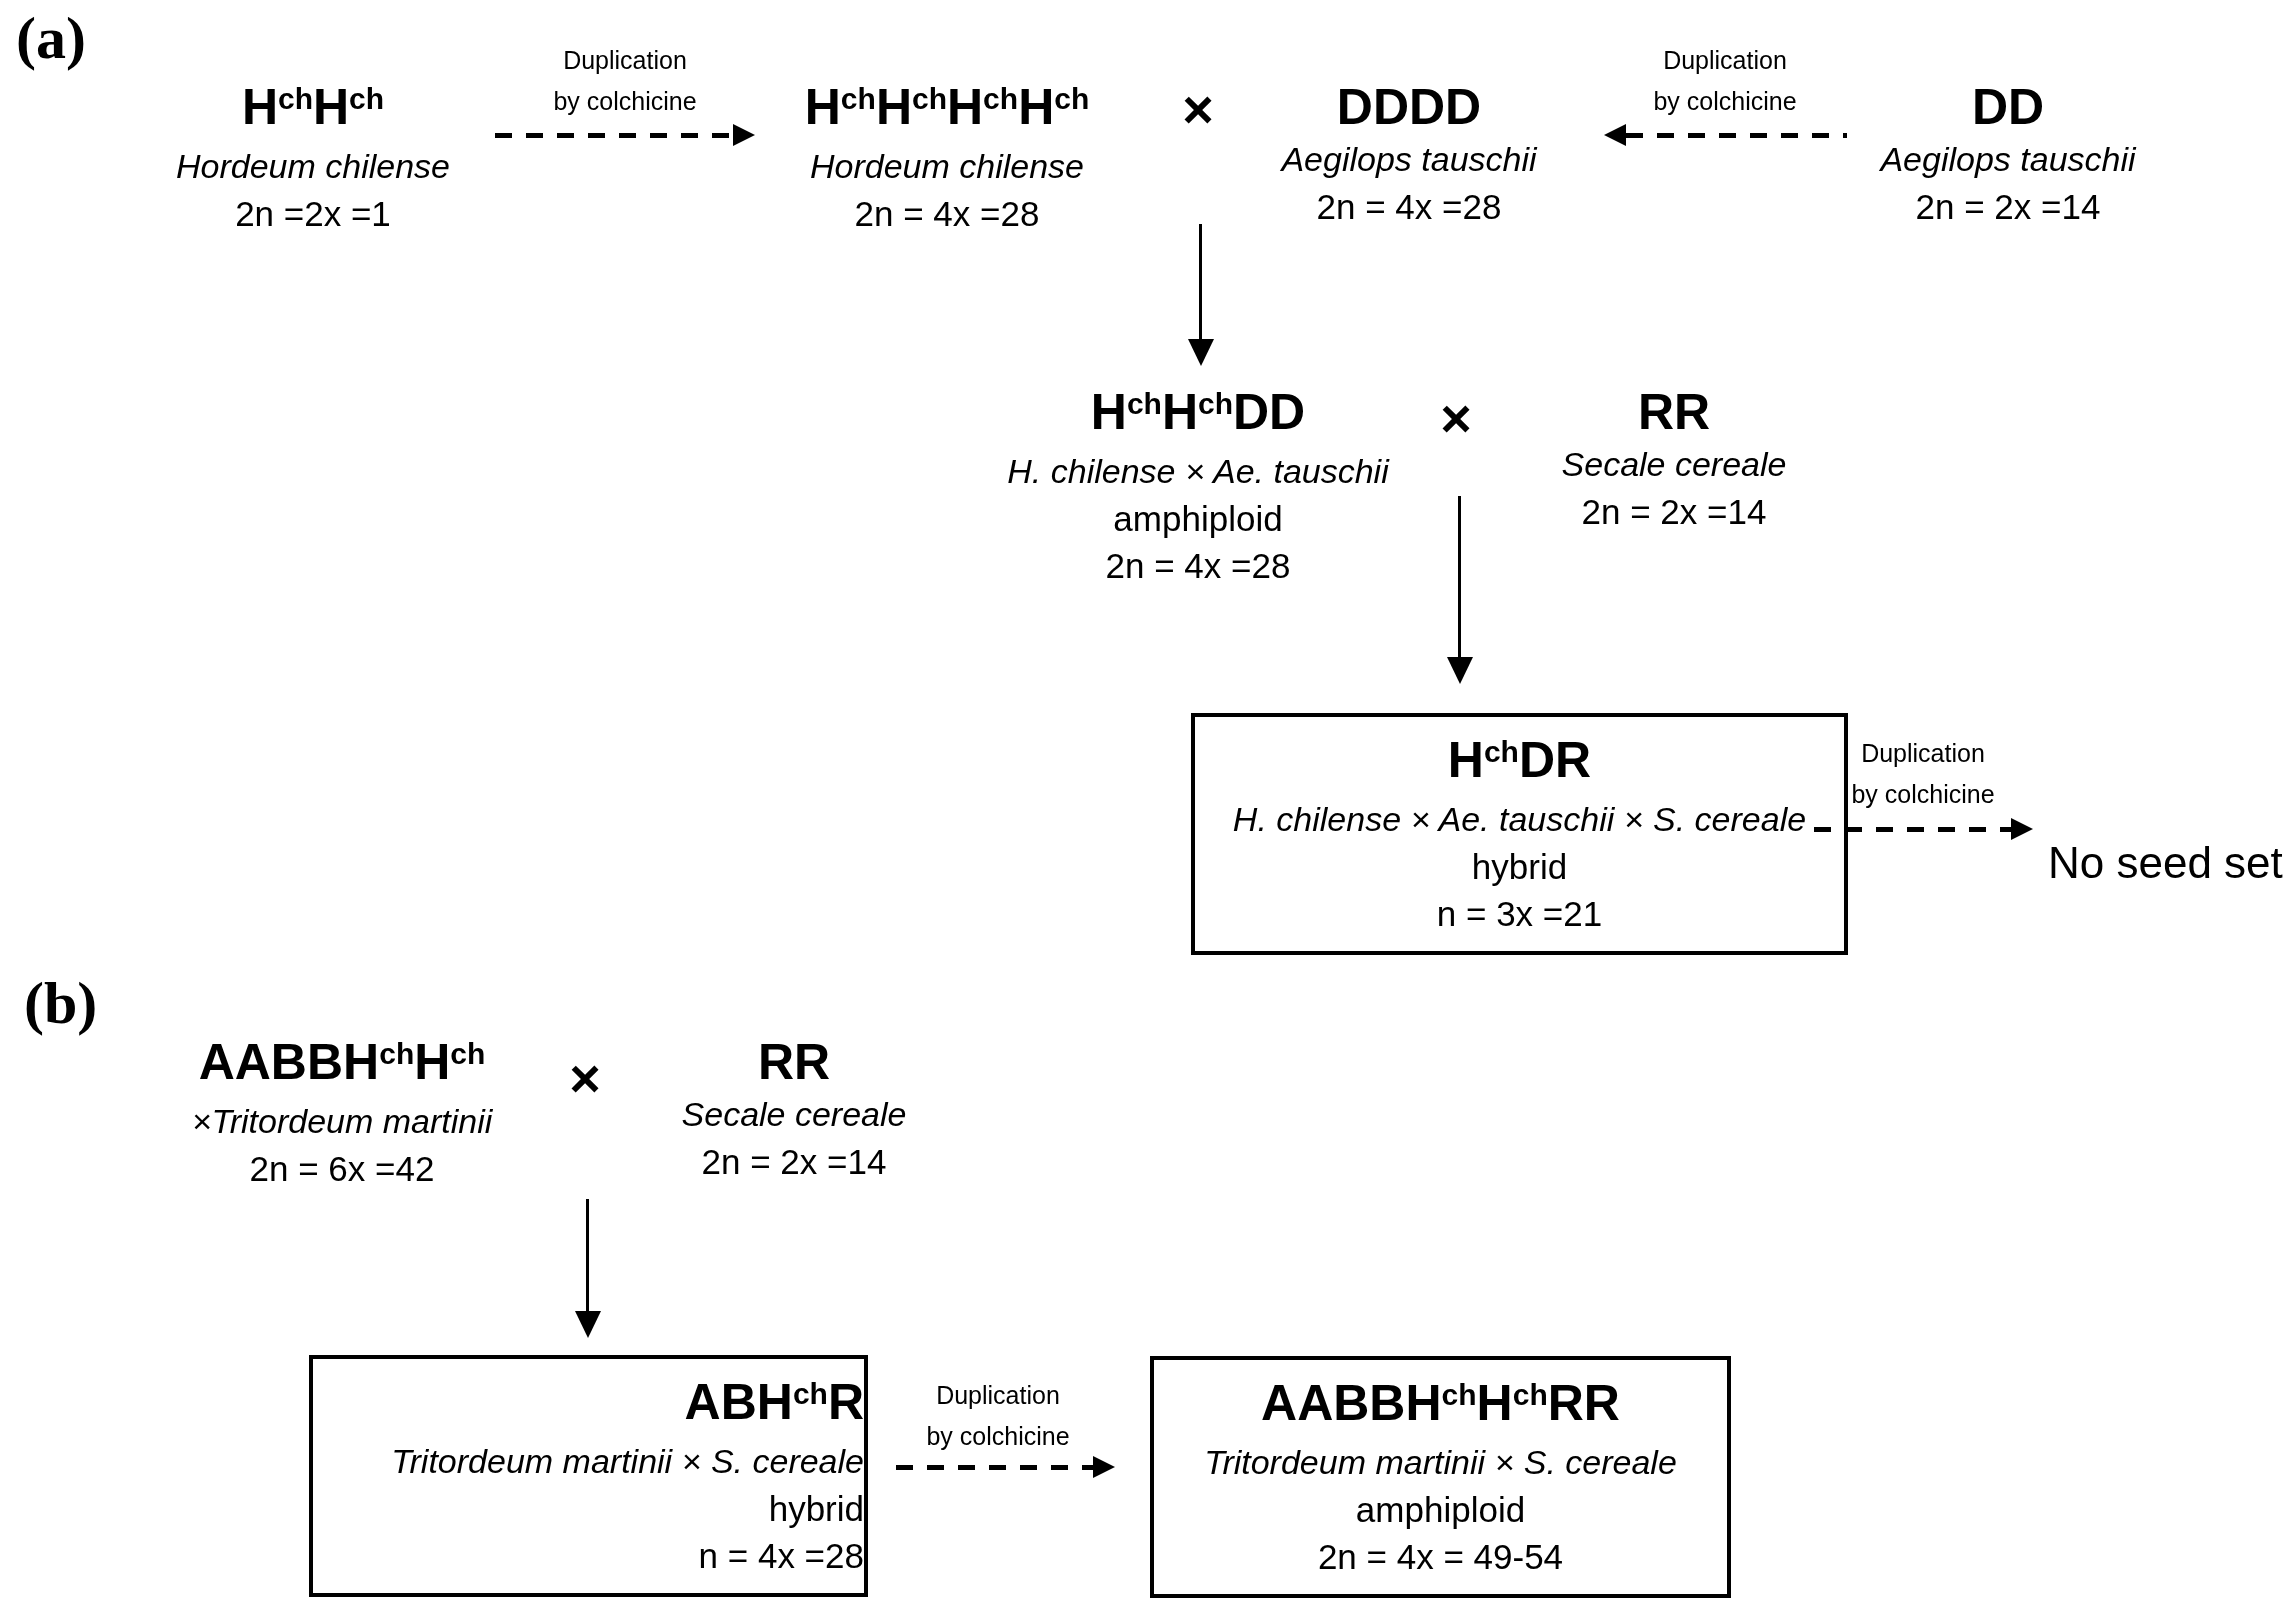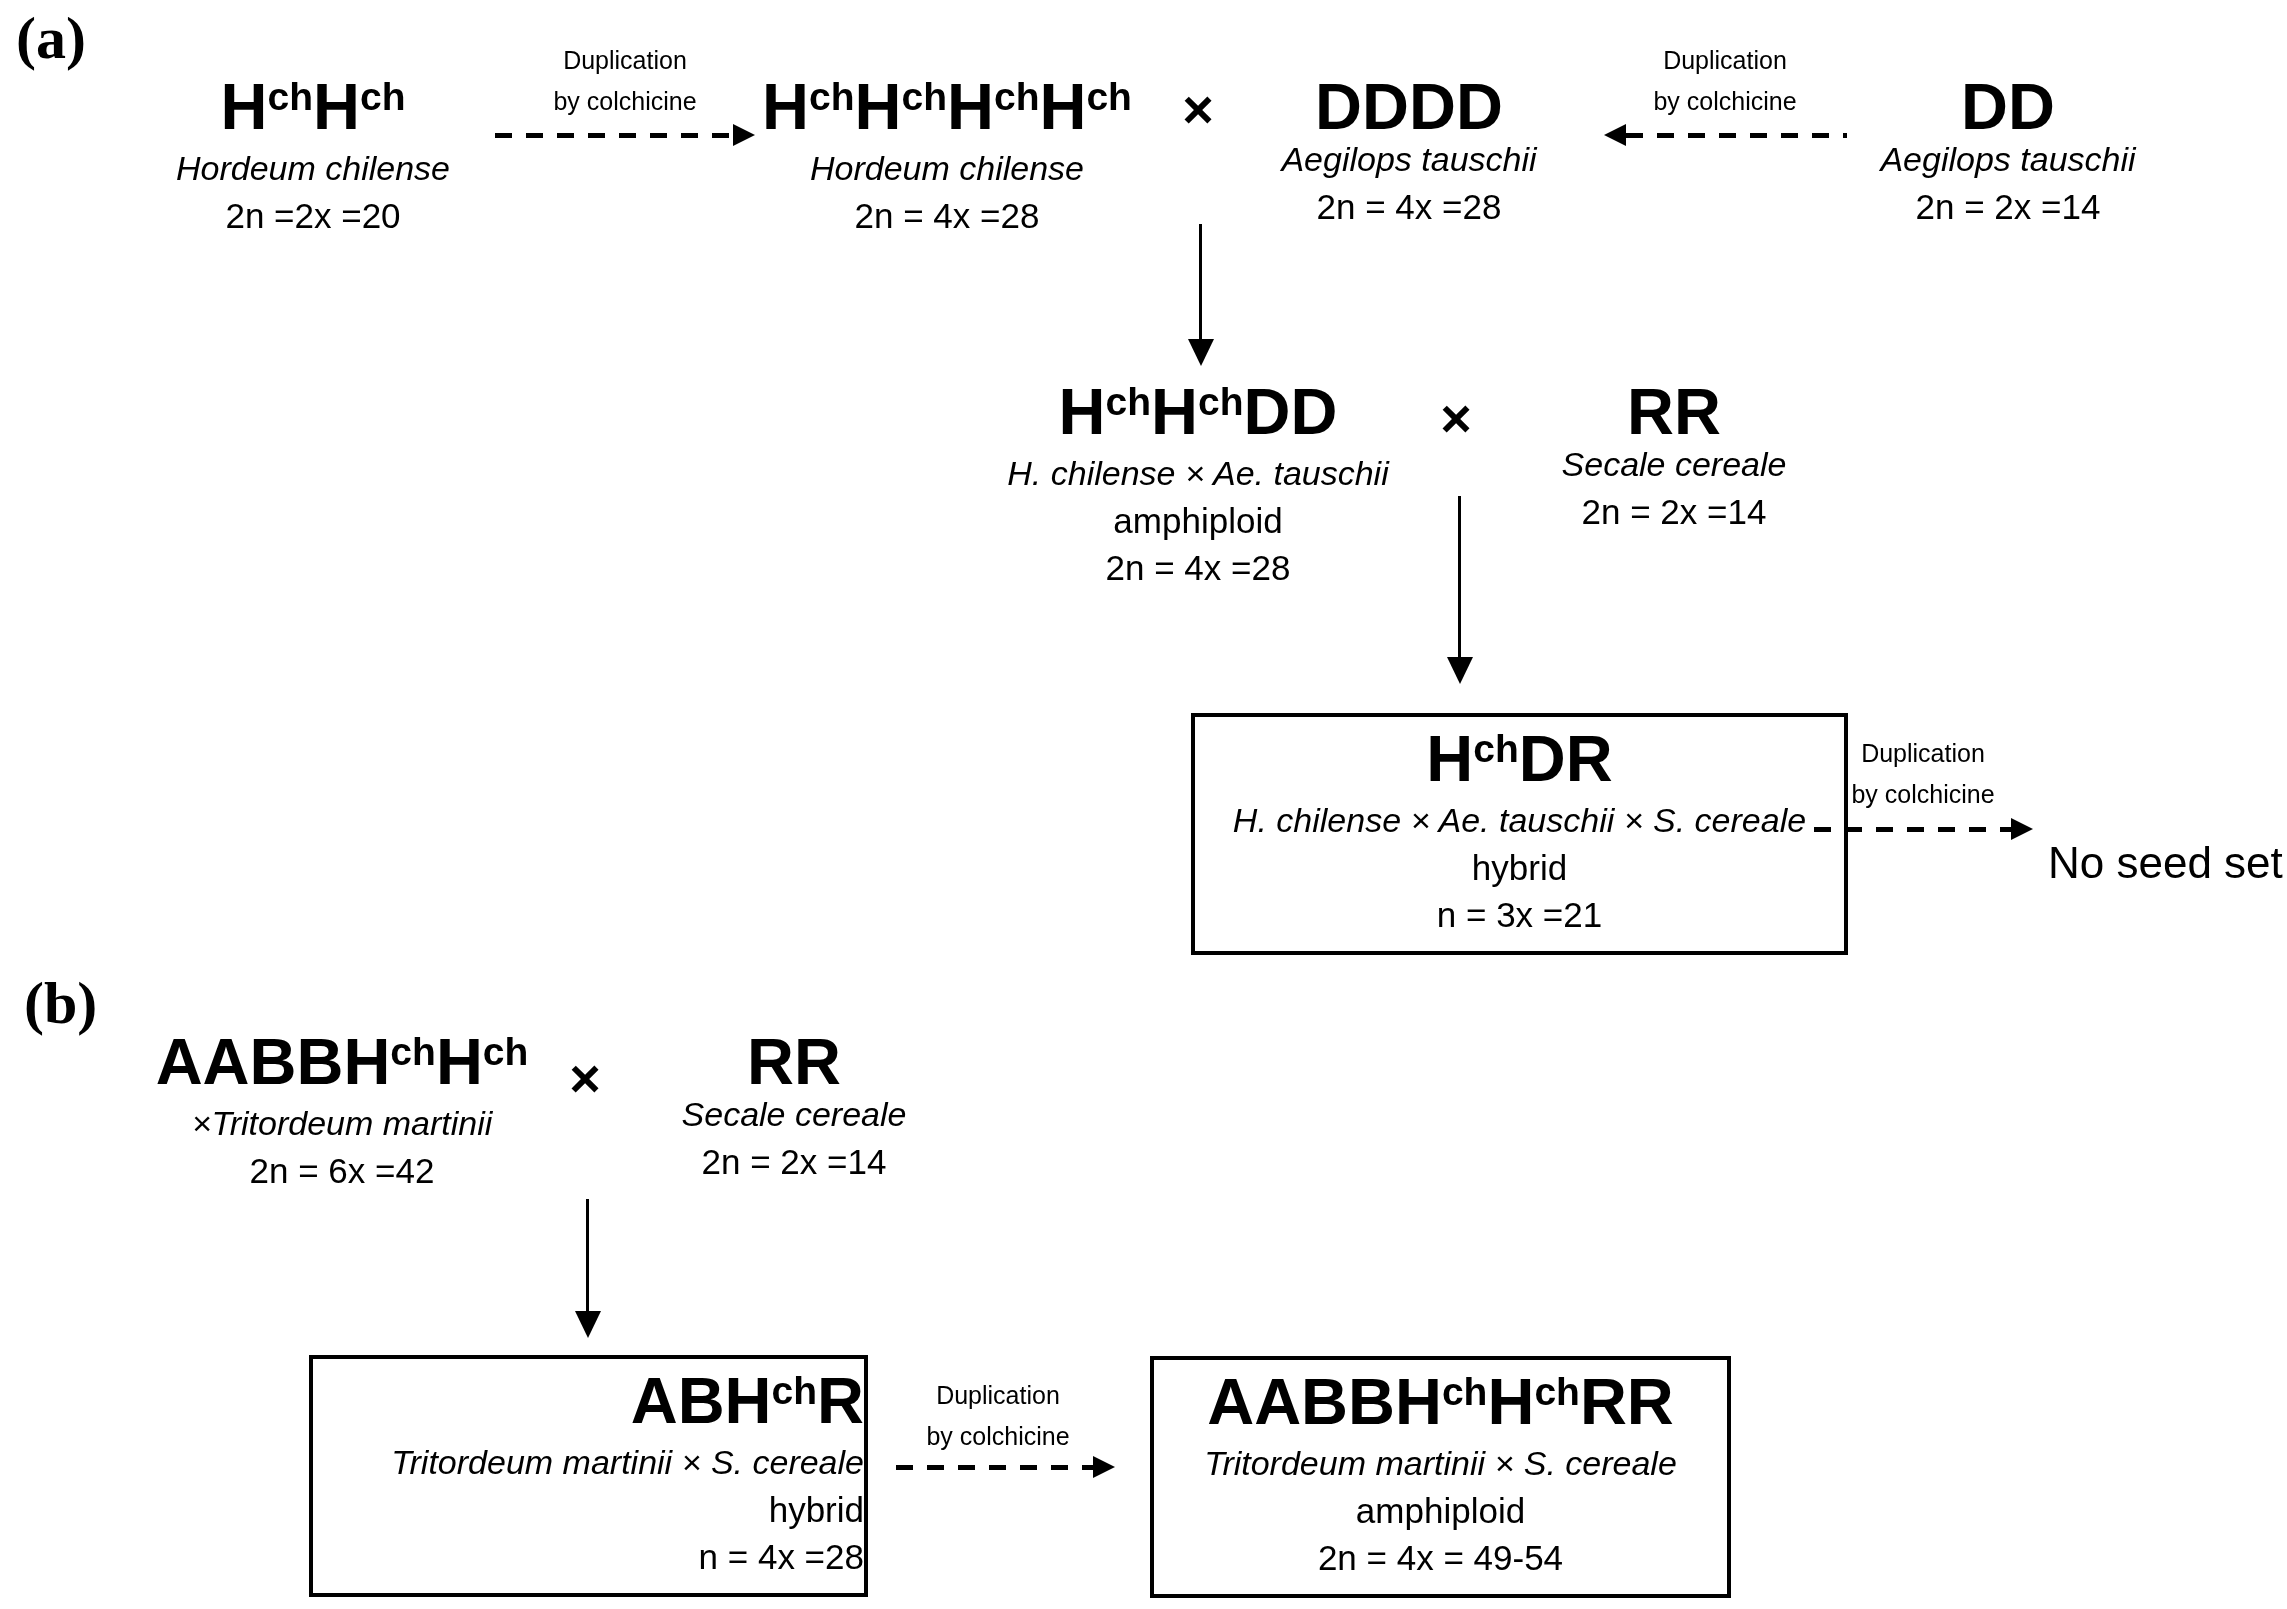--- a/index.html
+++ b/index.html
@@ -19,21 +19,21 @@
     font-size: 60px;
     line-height: 64px;
     white-space: nowrap;
   }
   .node {
     position: absolute;
     transform: translateX(-50%);
     text-align: center;
     white-space: nowrap;
   }
-  .genome  { font-size: 65px; font-weight: bold; line-height: 58px; }
+  .genome  { font-size: 50px; font-weight: bold; line-height: 58px; }
   .genome .sup { font-size: 60%; position: relative; top: -0.5em; }
   .species { font-size: 34px; font-style: italic; line-height: 47px; }
   .ploidy  { font-size: 35px; line-height: 47px; }
   .count   { font-size: 35px; line-height: 47px; }
   .cross {
     position: absolute;
     transform: translate(-50%, -50%);
     font-size: 54px;
     font-weight: bold;
     line-height: 54px;
@@ -91,21 +91,21 @@
 </head>
 <body>
 
 <div id="canvas">
 
   <div class="panel-label" style="left:16px; top:6px;">(a)</div>
 
   <div class="node" style="left:313px; top:78px;">
     <div class="genome"><span>H</span><span class="sup">ch</span><span>H</span><span class="sup">ch</span></div>
     <div class="species">Hordeum chilense</div>
-    <div class="count">2n =2x =20</div>
+    <div class="count">2n =2x =1</div>
   </div>
 
   <div class="dup-label" style="left:625px; top:40px;">
     <div>Duplication</div>
     <div>by colchicine</div>
   </div>
   <div class="dash-line" style="left:495px; top:133px; width:239px;"></div>
   <div class="head-right" style="left:733px; top:124px;"></div>
 
   <div class="node" style="left:947px; top:78px;">

